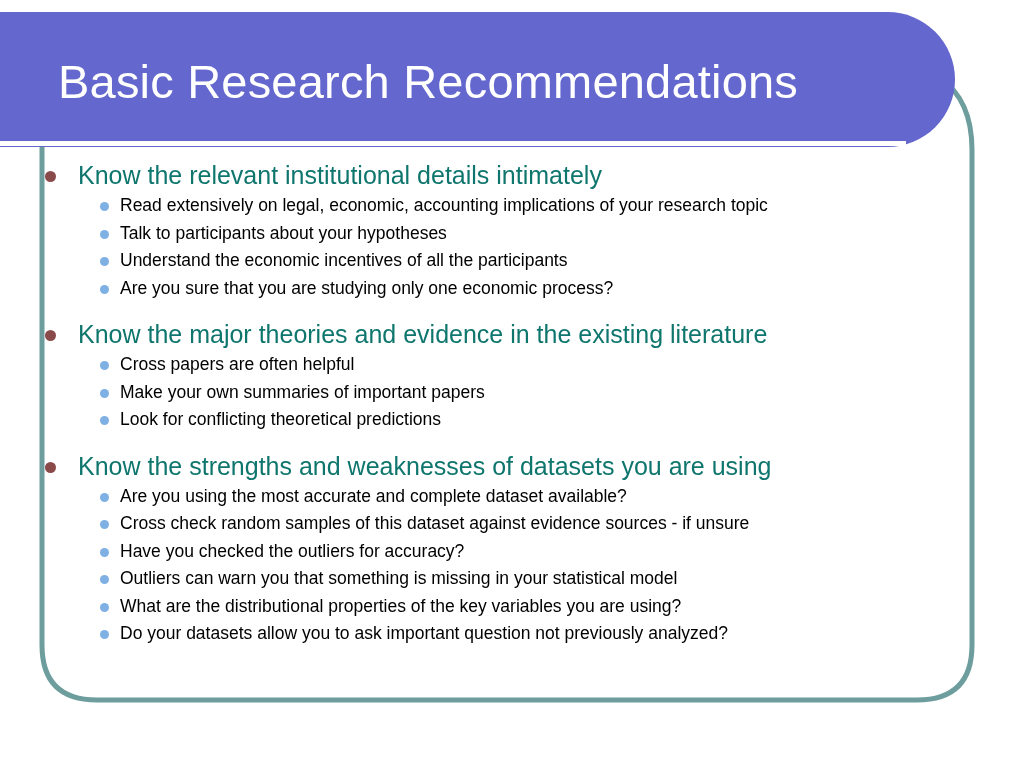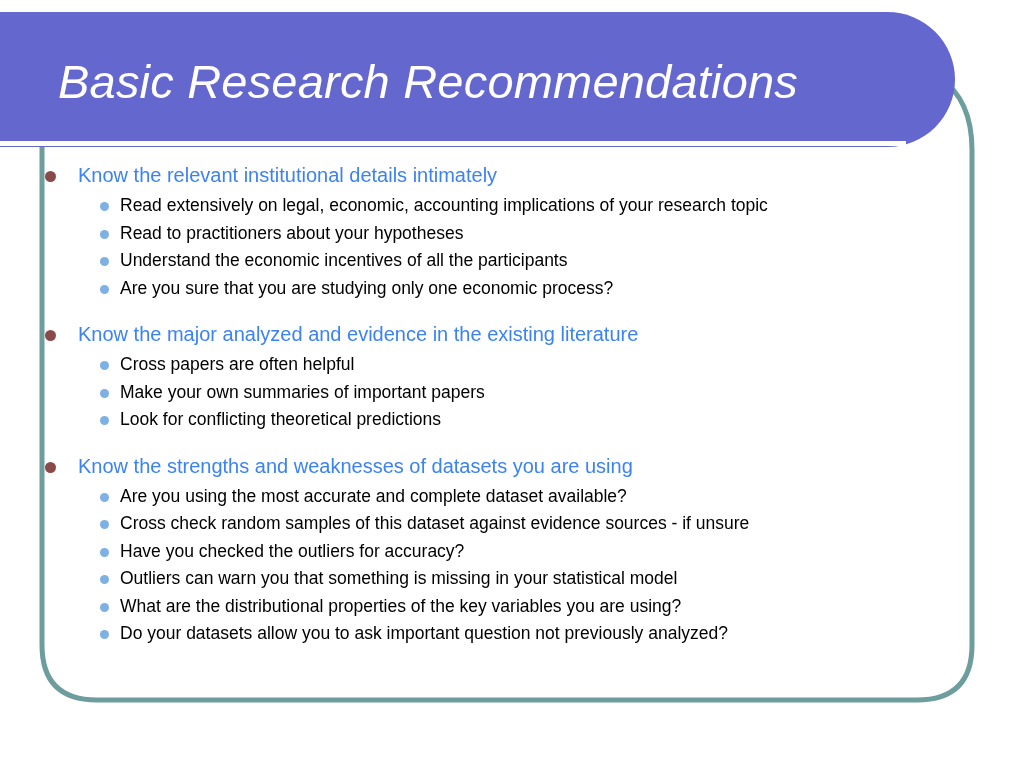--- a/index.html
+++ b/index.html
@@ -33,21 +33,20 @@
   
   #title-banner {
     position: absolute;
     left: 0;
     top: 12px;
     width: 955px;
     height: 135px;
     background: #6467cd;
     border-top-right-radius: 78px;
     border-bottom-right-radius: 78px;
-    font-style: italic;
   }
   #title-text {
     position: absolute;
     left: 58px;
     top: 42px;
     width: 860px;
     font-size: 47px;
     line-height: 56px;
     color: #ffffff;
     letter-spacing: 0.2px;
@@ -72,23 +71,23 @@
   .group {
     position: relative;
   }
   .group + .group {
     margin-top: 17px;
   }
 
   .bullet-l1 {
     position: relative;
     padding-left: 78px;
-    font-size: 20px;
+    font-size: 25px;
     line-height: 31px;
-    color: #3b82f6;
+    color: #0f766e;
     white-space: nowrap;
   }
   .bullet-l1 .dot {
     position: absolute;
     left: 45px;
     top: 11px;
     width: 11px;
     height: 11px;
     border-radius: 50%;
     background: #8b4a4a;
@@ -142,37 +141,37 @@
         <span class="dot"></span>
         <span>Know the relevant institutional details intimately</span>
       </div>
       <div class="sublist">
         <div class="bullet-l2">
           <span class="dot"></span>
           <span>Read extensively on legal, economic, accounting implications of your research topic</span>
         </div>
         <div class="bullet-l2">
           <span class="dot"></span>
-          <span>Read to practitioners about your hypotheses</span>
+          <span>Talk to participants about your hypotheses</span>
         </div>
         <div class="bullet-l2">
           <span class="dot"></span>
           <span>Understand the economic incentives of all the participants</span>
         </div>
         <div class="bullet-l2">
           <span class="dot"></span>
           <span>Are you sure that you are studying only one economic process?</span>
         </div>
       </div>
     </div>
 
     <div class="group">
       <div class="bullet-l1">
         <span class="dot"></span>
-        <span>Know the major analyzed and evidence in the existing literature</span>
+        <span>Know the major theories and evidence in the existing literature</span>
       </div>
       <div class="sublist">
         <div class="bullet-l2">
           <span class="dot"></span>
           <span>Cross papers are often helpful</span>
         </div>
         <div class="bullet-l2">
           <span class="dot"></span>
           <span>Make your own summaries of important papers</span>
         </div>

